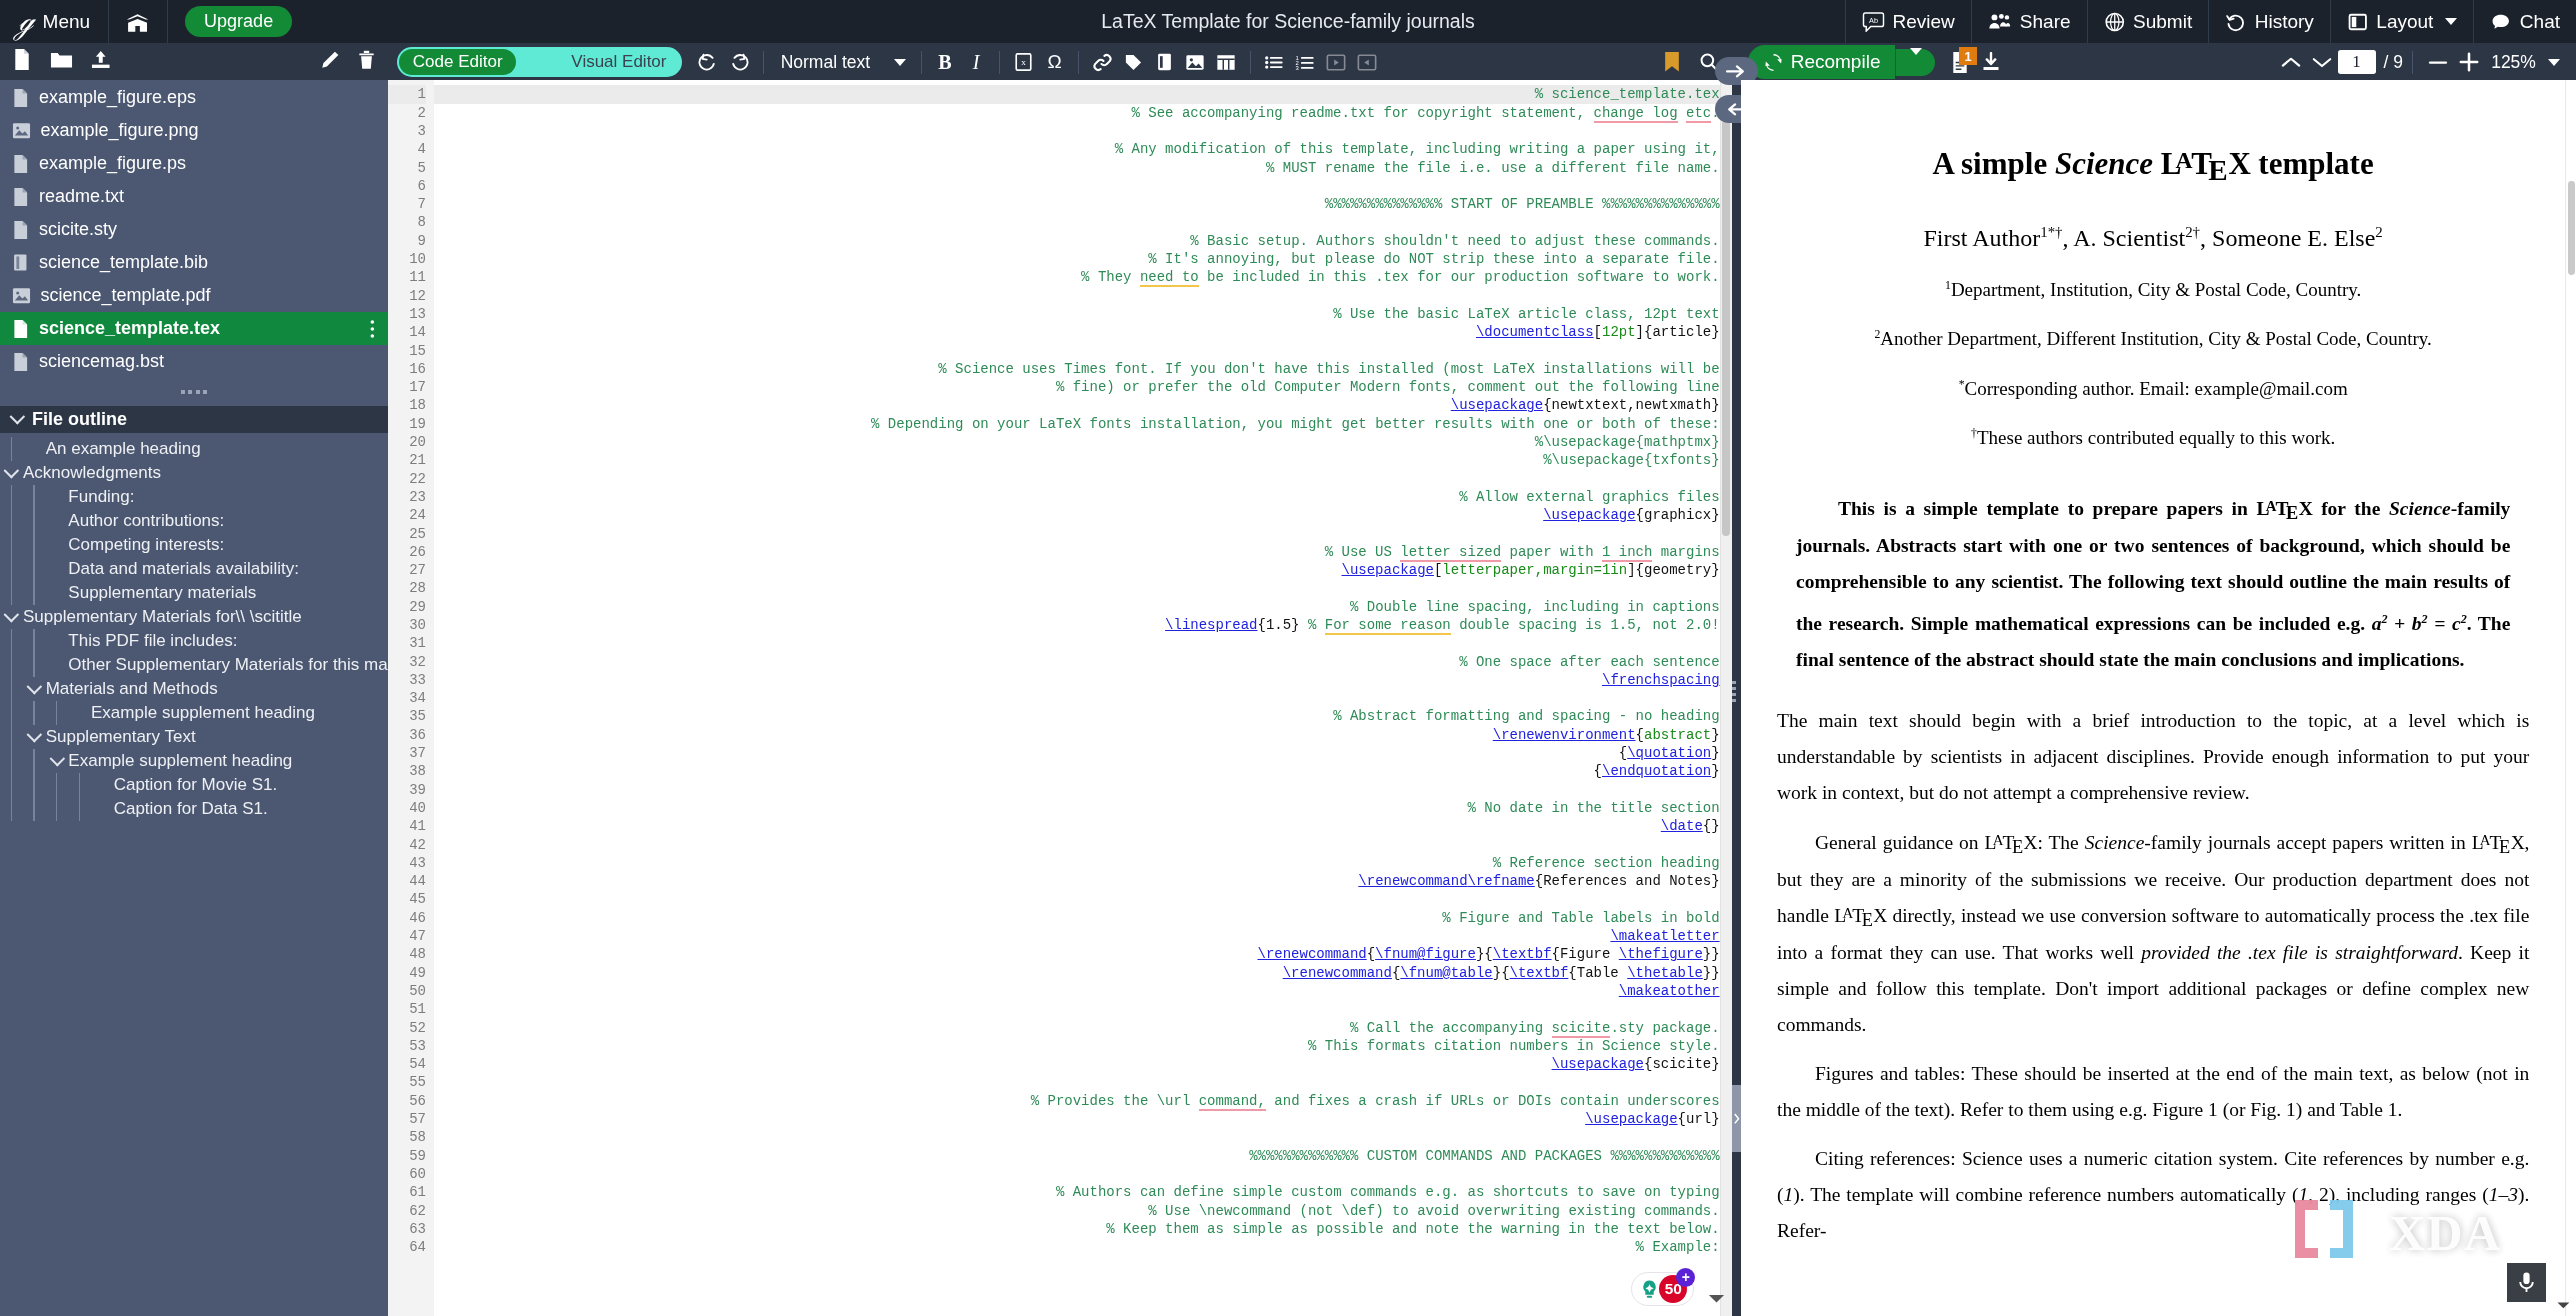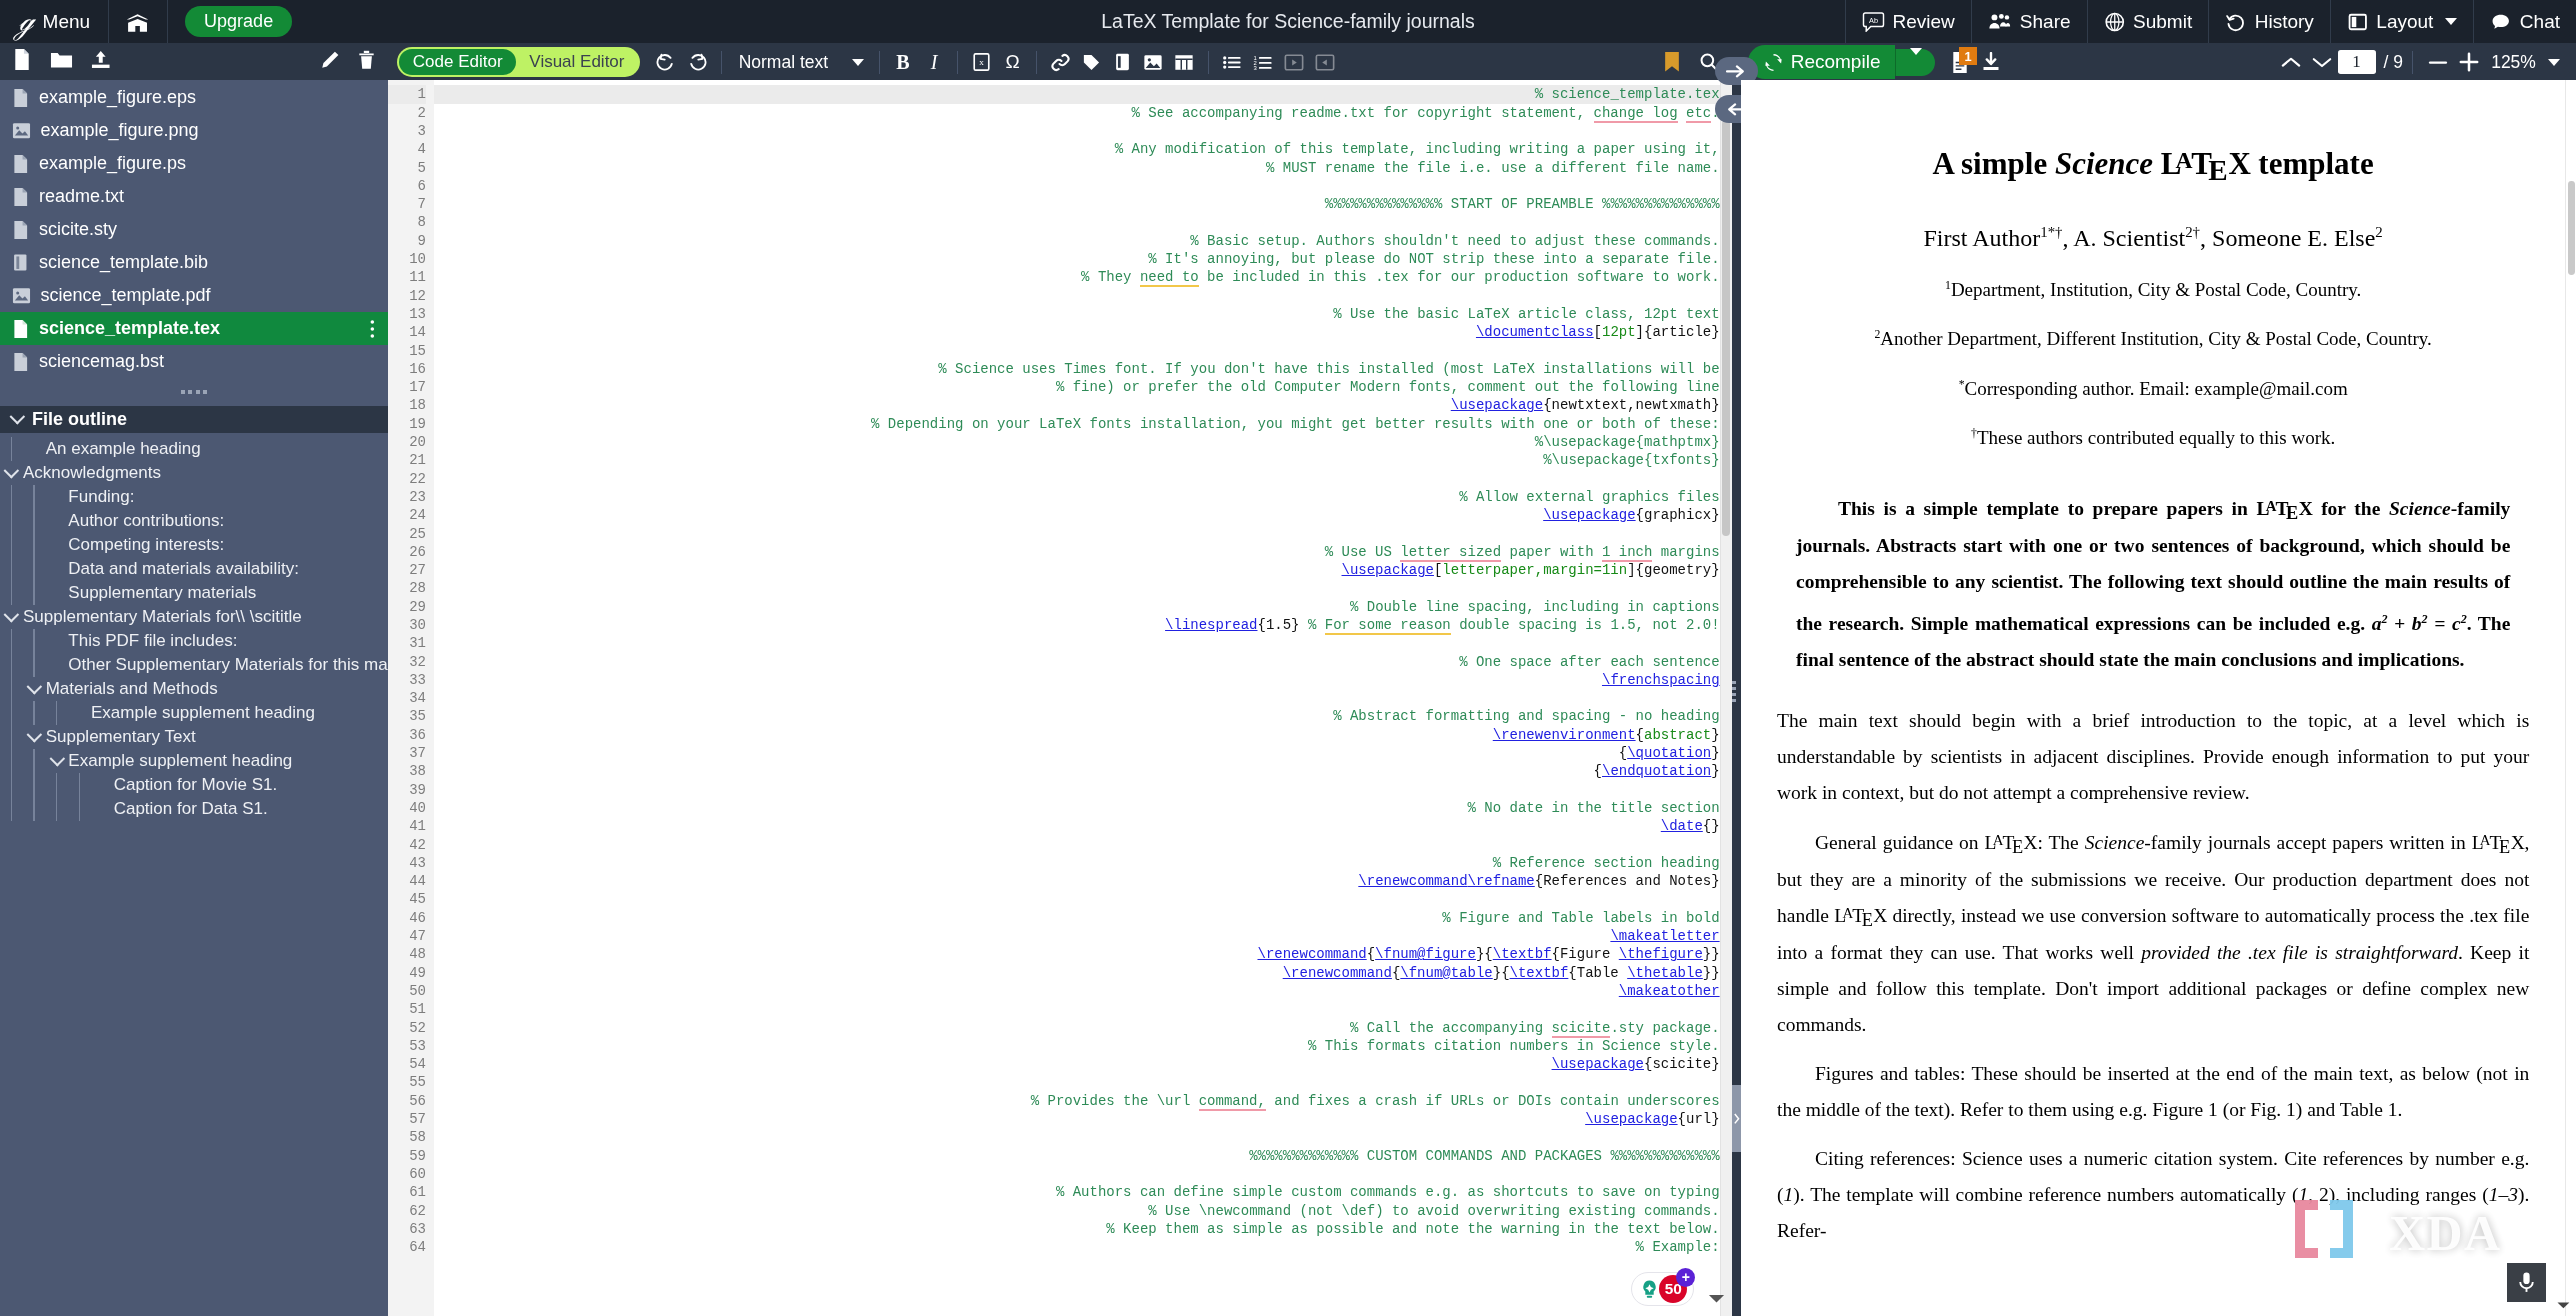--- a/index.html
+++ b/index.html
@@ -87,21 +87,21 @@
   .ol-chev { width:23px; display:flex; align-items:center; justify-content:center; flex:0 0 23px; }
   .ol-guide { width:1.3px; background:#77839b; align-self:stretch; margin:0 10.7px 0 10.7px; flex:0 0 1.3px; }
   .chev { width:10.7px; height:10.7px; border-right:2px solid #dfe3ea; border-bottom:2px solid #dfe3ea; transform:rotate(45deg) translate(-2px,-2px); }
 
   
   .editor-col { flex:1; min-width:0; display:flex; flex-direction:column; background:#fff; }
   .ed-toolbar {
     height:36px; min-height:36px; background:#2c3645; display:flex; align-items:center;
     padding:0 6.7px 0 9.4px; gap:0;
   }
-  .seg { display:flex; background:#bef264; border-radius:671px; padding:2px; margin-right:10.7px; }
+  .seg { display:flex; background:#5eead4; border-radius:671px; padding:2px; margin-right:10.7px;gap:42px; }
   .seg button {
     border:none; font-family:inherit; font-size:17px; padding:3.4px 13.4px;
     border-radius:671px; cursor:pointer; background:transparent; color:#3b4250;
   }
   .seg button.on { background:#138a36; color:#fff; }
   .tb-div { width:0.7px; height:23px; background:#46536a; margin:0 8px; }
   .tb-btn {
     width:31px; height:29.5px; display:flex; align-items:center; justify-content:center;
     color:#fff; cursor:pointer; font-size:18px;
   }

